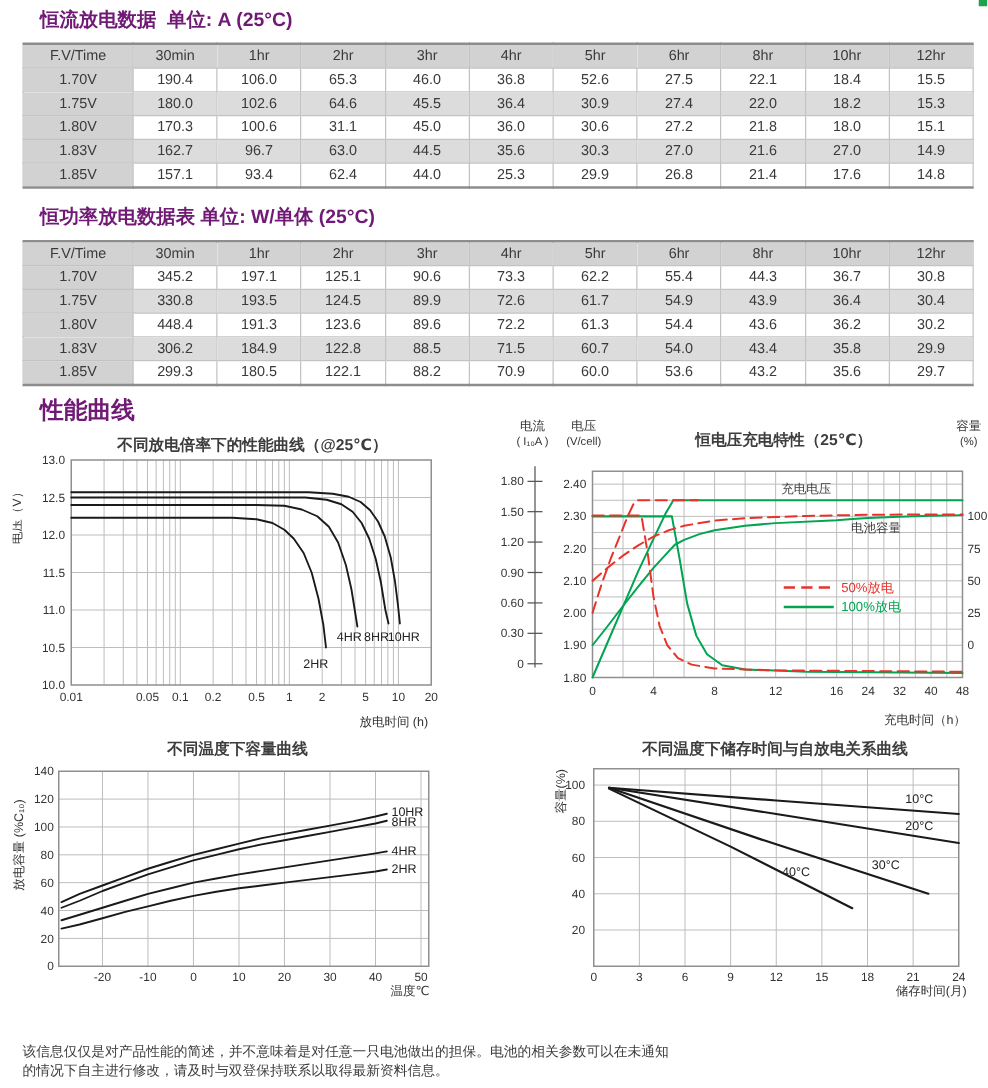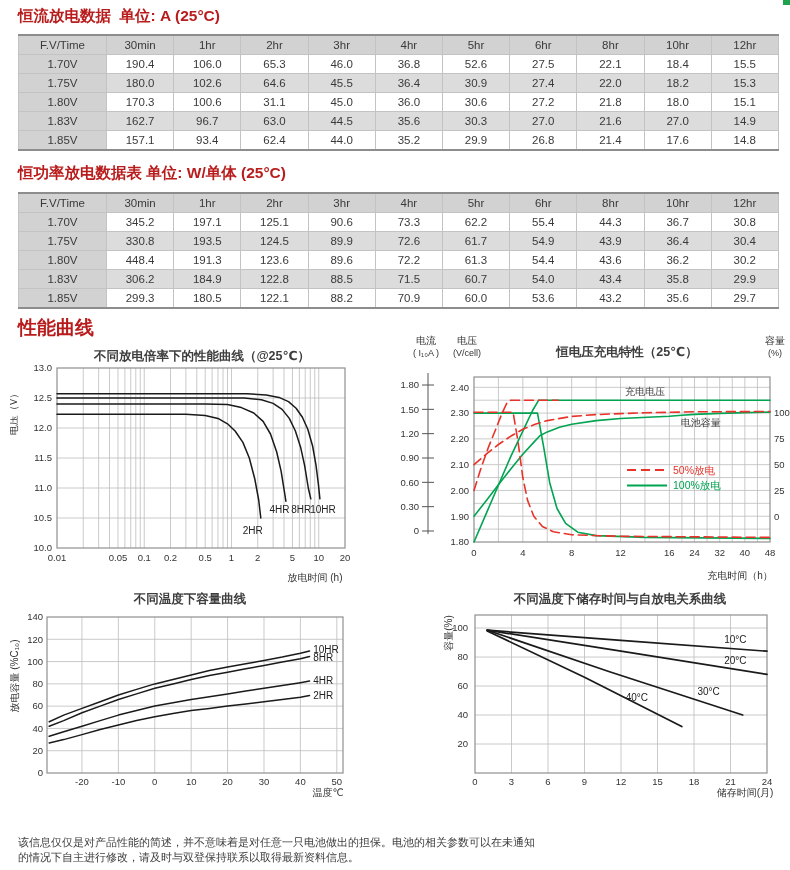--- a/index.html
+++ b/index.html
@@ -1,18 +1,18 @@
 <!DOCTYPE html>
 <html><head>
 <meta charset="utf-8">
 <style>
   html,body{margin:0;padding:0;background:#fff;}
   #page{position:relative;width:790px;height:870px;background:#fff;overflow:hidden;
         font-family:"Liberation Sans","DejaVu Sans",sans-serif;}
-  .sec-title{position:absolute;left:18px;font-size:15.5px;font-weight:bold;color:#b91c1c;white-space:pre;}
+  .sec-title{position:absolute;left:32px;font-size:15.5px;font-weight:bold;color:#701a75;white-space:pre;}
   .perf-title{font-size:19px;}
   .corner-mark{position:absolute;top:0;right:0;width:7px;height:5px;background:#1fa24d;}
   table.data{position:absolute;left:18px;width:760px;border-collapse:collapse;table-layout:fixed;
              font-size:11.5px;color:#3a3a3a;
              border-top:2px solid #8d8d8d;border-bottom:2px solid #8d8d8d;}
   table.data th,table.data td{border:1px solid #c3c3c3;height:18px;padding:0 2px;
              font-weight:normal;text-align:center;line-height:18px;overflow:hidden;}
   table.data thead th{background:#d2d2d2;}
   table.data tbody th{background:#d2d2d2;text-align:center;}
   table.data tr.alt td{background:#dcdcdc;}
@@ -108,21 +108,21 @@
           <td>21.6</td>
           <td>27.0</td>
           <td>14.9</td>
         </tr>
         <tr>
           <th>1.85V</th>
           <td>157.1</td>
           <td>93.4</td>
           <td>62.4</td>
           <td>44.0</td>
-          <td>35.2</td>
+          <td>25.3</td>
           <td>29.9</td>
           <td>26.8</td>
           <td>21.4</td>
           <td>17.6</td>
           <td>14.8</td>
         </tr>
       </tbody>
     </table>
 
   <div class="sec-title" style="top:163px;">恒功率放电数据表 单位: W/单体 (25°C)</div>

